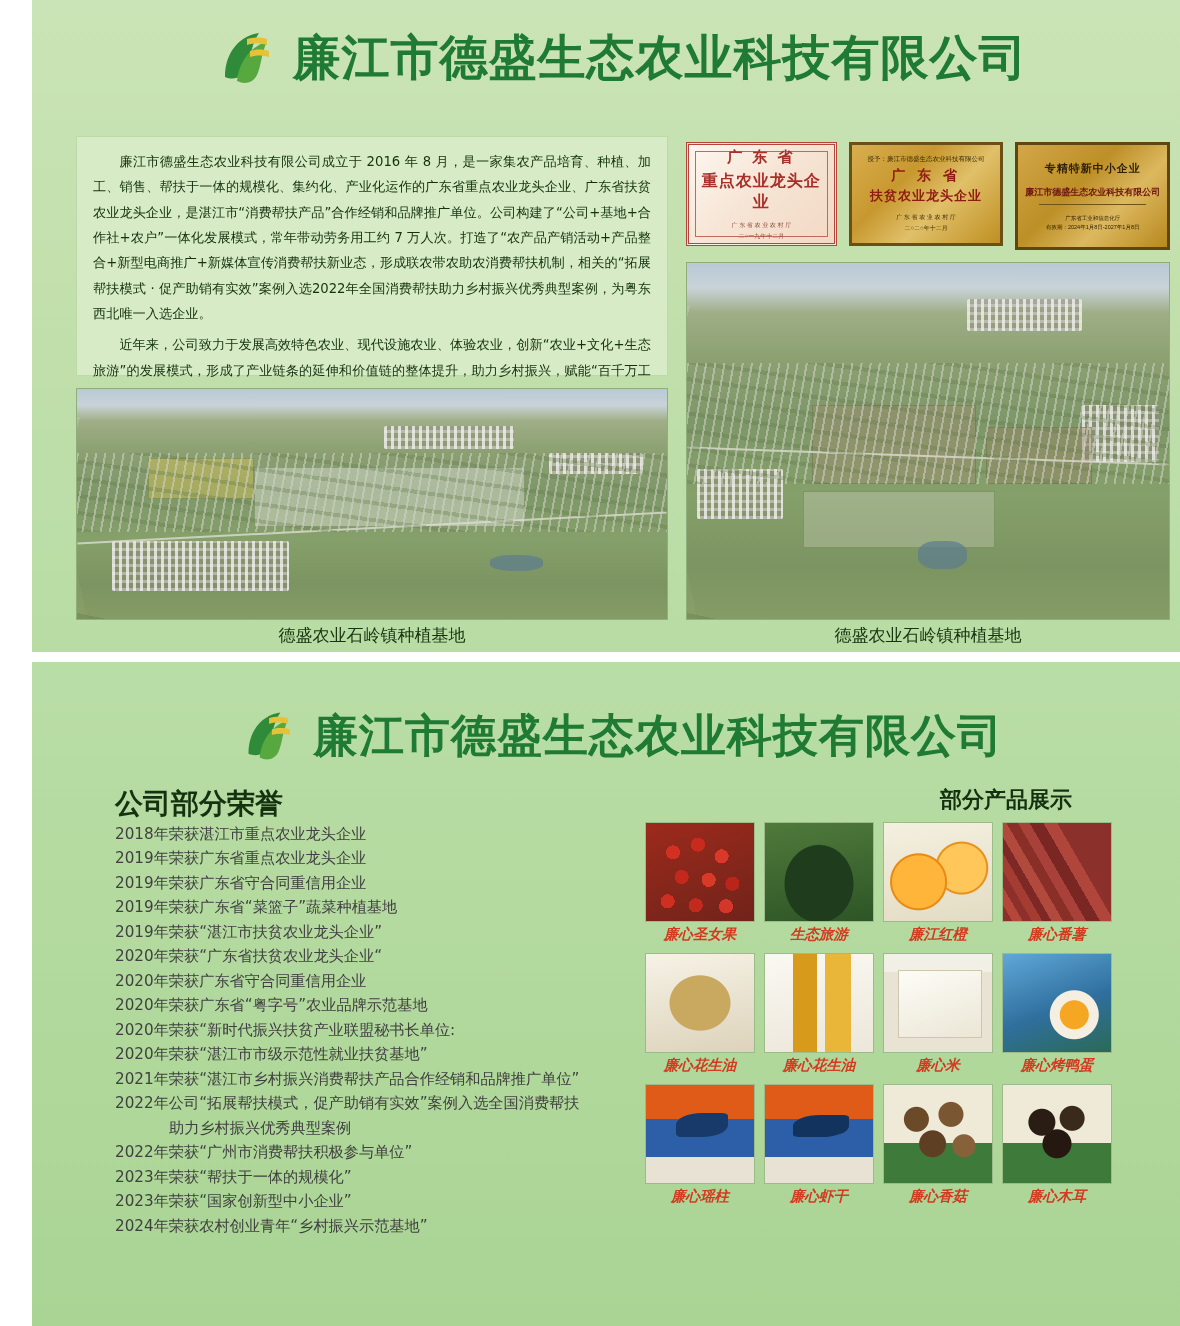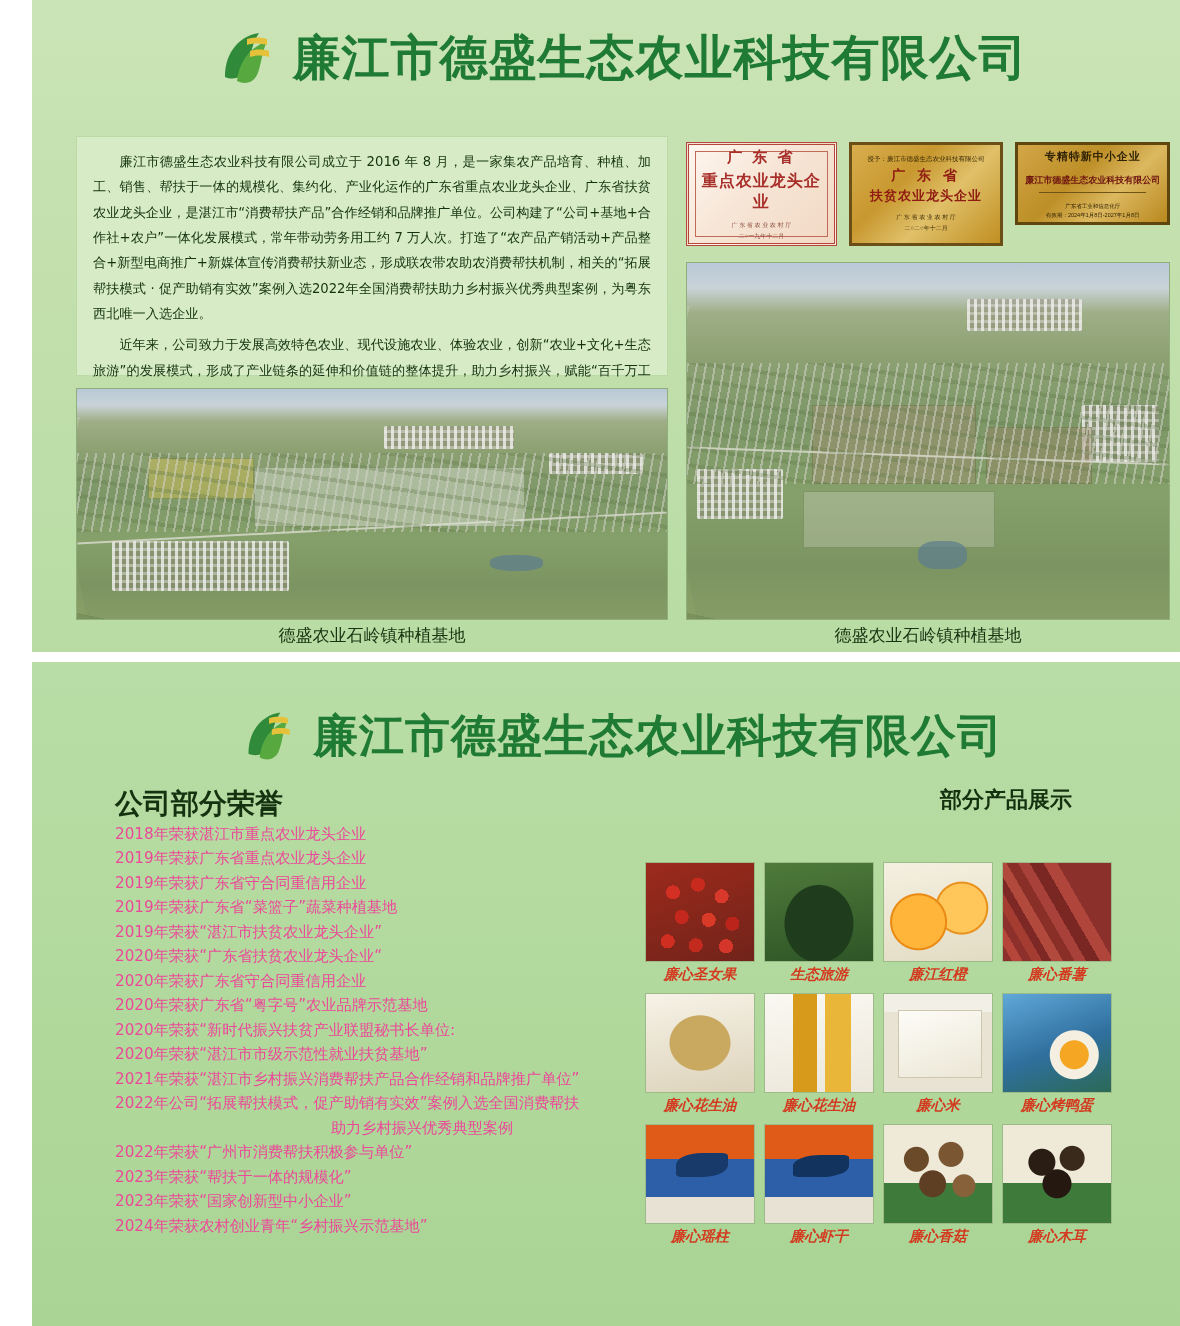--- a/index.html
+++ b/index.html
@@ -106,21 +106,21 @@
     background: linear-gradient(135deg, #d9ae4f 0%, #c8982f 35%, #e0c069 60%, #c08f22 100%);
     border: 3px solid #6b4f17;
   }
   .plaque-2 .t0 { font-size: 6.5px; color: #3a2a06; }
   .plaque-2 .t1 { font-size: 14px; color: #8f1b12; font-weight: bold; letter-spacing: 4px; margin-top: 3px; }
   .plaque-2 .t2 { font-size: 13px; color: #8f1b12; font-weight: bold; letter-spacing: 1px; margin-top: 2px; }
   .plaque-2 .t3 { font-size: 6px; color: #3a2a06; margin-top: 8px; }
   .plaque-2 .t4 { font-size: 6px; color: #3a2a06; margin-top: 2px; }
 
   .plaque-3 {
-    width: 158px; height: 83px;
+    width: 158px; height: 108px;
     background: linear-gradient(135deg, #d3a648 0%, #bd8f27 40%, #dcb85f 65%, #b9881f 100%);
     border: 3px solid #5f460f;
   }
   .plaque-3 .t1 { font-size: 11px; color: #2e2105; font-weight: bold; letter-spacing: 1px; }
   .plaque-3 .t2 { font-size: 9px; color: #6e1510; font-weight: bold; margin-top: 10px; }
   .plaque-3 .t3 { font-size: 5.5px; color: #2e2105; margin-top: 10px; }
   .plaque-3 .t4 { font-size: 5.5px; color: #2e2105; margin-top: 2px; }
   .plaque-3 .sep { width: 72%; height: 1px; background: #6e5416; margin-top: 5px; }
 
   
@@ -192,35 +192,35 @@
     font-size: 28px; font-weight: bold; color: #14320f;
     font-family: "DejaVu Sans", "Liberation Sans", sans-serif;
   }
   .honors-list {
     position: absolute; left: 115px; top: 822px; width: 560px;
   }
   .honors-list li {
     list-style: none;
     font-size: 15.2px;
     line-height: 1.61;
-    color: #ec4899;
+    color: #404040;
     white-space: nowrap;
     font-family: "DejaVu Sans", "Liberation Sans", sans-serif;
   }
-  .honors-list li.indent { padding-left: 54px; text-align: center; }
+  .honors-list li.indent { padding-left: 54px; }
   .honors-list { margin: 0; padding: 0; }
 
   
   .products-title {
     position: absolute; left: 940px; top: 785px;
     font-size: 22px; font-weight: bold; color: #14320f;
     font-family: "DejaVu Sans", "Liberation Sans", sans-serif;
   }
   .products-grid {
-    position: absolute; left: 645px; top: 862px;
+    position: absolute; left: 645px; top: 822px;
     width: 470px;
     display: grid;
     grid-template-columns: repeat(4, 110px);
     grid-column-gap: 10px;
     grid-row-gap: 4px;
     gap: 9px;
   }
   .product {
     width: 110px;
   }

